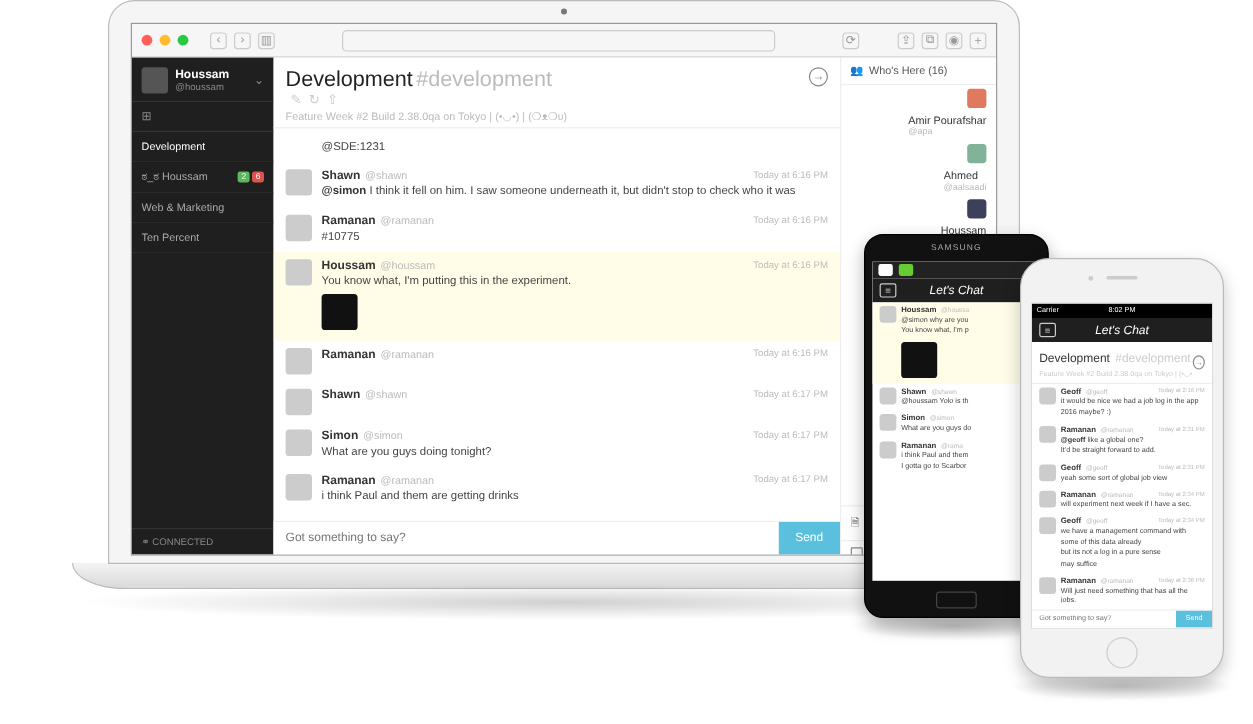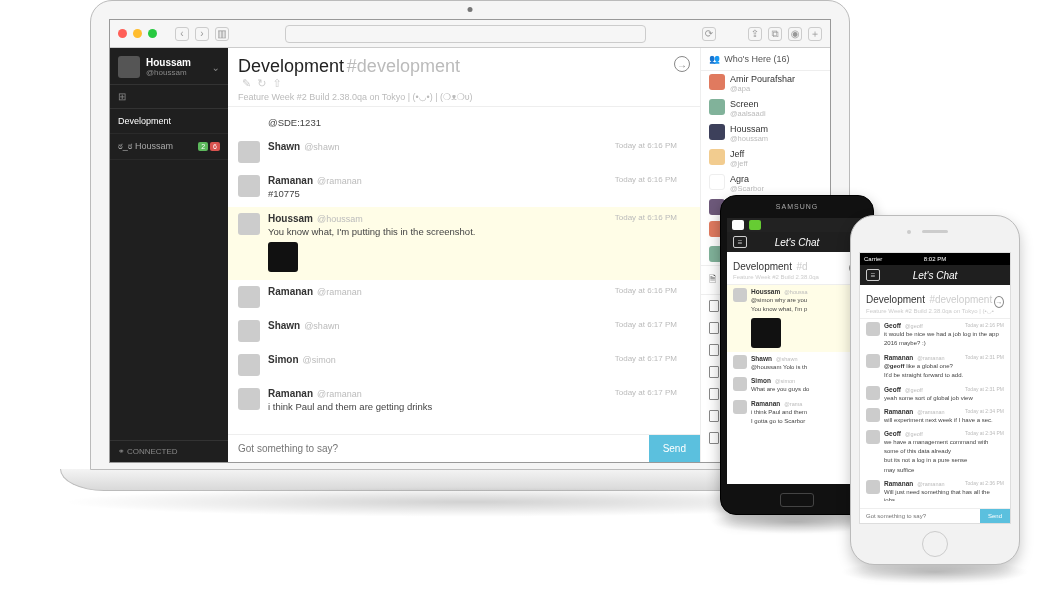--- a/index.html
+++ b/index.html
@@ -42,31 +42,31 @@
   .main-header .htools{margin-left:4px;color:#ccc;display:flex;gap:6px;font-size:11px;}
   .main-header .login{margin-left:auto;width:16px;height:16px;border:1.5px solid #888;border-radius:50%;display:flex;align-items:center;justify-content:center;color:#888;}
   .messages{flex:1;overflow:hidden;padding:2px 0;}
   .msg{display:flex;gap:8px;padding:6px 10px;position:relative;}
   .msg.hl{background:#fffde7;}
   .msg .mava{width:22px;height:22px;border-radius:3px;background:#ccc;flex-shrink:0;overflow:hidden;}
   .msg .mcontent{flex:1;min-width:0;}
   .msg .mtop{display:flex;align-items:baseline;gap:4px;}
   .msg .mname{color:#333;font-weight:600;font-size:10px;}
   .msg .mhandle{color:#bbb;font-size:9px;}
-  .msg .mtime{position:absolute;right:23px;top:6px;color:#bbb;font-size:8px;}
+  .msg .mtime{position:absolute;right:10px;top:6px;color:#bbb;font-size:8px;}
   .msg .mtext{color:#444;font-size:9.5px;line-height:1.4;margin-top:1px;}
   .msg .mtext .mention{color:#333;font-weight:600;}
   .msg .attach{width:30px;height:30px;background:#111;border-radius:3px;margin-top:4px;display:inline-block;}
   .composer{display:flex;border-top:1px solid #eee;}
   .composer input{flex:1;border:none;padding:8px 10px;font-size:10px;color:#888;outline:none;}
   .composer .send{background:#5bc0de;color:#fff;border:none;padding:0 14px;font-size:10px;cursor:pointer;}
   .rightcol{width:130px;border-left:1px solid #eee;background:#fff;display:flex;flex-direction:column;font-size:9px;}
   .rc-head{padding:6px 8px;border-bottom:1px solid #eee;color:#555;display:flex;align-items:center;gap:4px;}
   .rc-list{flex:0 0 auto;}
-  .rc-item{display:flex;align-items:flex-start;gap:5px;padding:3px 8px;}
+  .rc-item{display:flex;align-items:flex-end;gap:5px;padding:3px 8px;flex-direction:column;}
   .rc-item .ava{width:16px;height:16px;border-radius:3px;background:#999;flex-shrink:0;}
   .rc-item .rn{color:#333;font-size:9px;}
   .rc-item .rh{color:#bbb;font-size:7.5px;}
   .rc-files{border-top:1px solid #eee;}
   .rc-file{display:flex;gap:5px;padding:3px 8px;align-items:center;}
   .rc-file .fi{width:10px;height:12px;border:1px solid #888;border-radius:1px;flex-shrink:0;}
   .rc-file .fn{color:#337ab7;font-size:8px;}
   .rc-file .fm{color:#bbb;font-size:7px;}
   
   .android{position:absolute;left:720px;top:195px;width:154px;height:320px;background:#111;border:1px solid #000;border-radius:16px;padding:22px 6px 30px 6px;box-shadow:0 6px 14px rgba(0,0,0,.3);}
@@ -148,20 +148,26 @@
           <div class="side-item active">
               <span class="label">Development</span>
             </div>
           <div class="side-item">
               <span class="label">ಠ_ಠ Houssam</span>
               <span class="badges">
                 <span class="badge grn">2</span>
                 <span class="badge red">6</span>
               </span>
             </div>
+          <div class="side-item">
+              <span class="label">Web &amp; Marketing</span>
+            </div>
+          <div class="side-item">
+              <span class="label">Ten Percent</span>
+            </div>
           <div class="side-foot">⚭ CONNECTED</div>
         </div>
 
         <div class="main">
           <div class="main-header">
             <div>
               <span class="h1">Development</span>
               <span class="slug">#development</span>
               <span class="htools">
                 <span>✎</span>
@@ -179,40 +185,41 @@
                   <div class="mtext">@SDE:1231</div>
                 </div>
               </div>
               <div class="msg">
                 <div class="mava"></div>
                 <div class="mcontent">
                   <div class="mtop">
                     <span class="mname">Shawn</span>
                     <span class="mhandle">@shawn</span>
                   </div>
+                  <div class="mtext"><span class="mention">@simon</span> I think it fell on him. I saw someone underneath it, but didn't stop to check who it was</div>
                 </div>
                 <div class="mtime">Today at 6:16 PM</div>
               </div>
               <div class="msg">
                 <div class="mava"></div>
                 <div class="mcontent">
                   <div class="mtop">
                     <span class="mname">Ramanan</span>
                     <span class="mhandle">@ramanan</span>
                   </div>
                   <div class="mtext">#10775</div>
                 </div>
                 <div class="mtime">Today at 6:16 PM</div>
               </div>
               <div class="msg hl">
                 <div class="mava"></div>
                 <div class="mcontent"><div class="mtop">
                     <span class="mname">Houssam</span>
                     <span class="mhandle">@houssam</span>
-                  </div><div class="mtext">You know what, I'm putting this in the screenshot.</div><div class="attach"></div></div>
+                  </div><div class="mtext">You know what, I'm putting this in the experiment.</div><div class="attach"></div></div>
                 <div class="mtime">Today at 6:16 PM</div>
               </div>
               <div class="msg">
                 <div class="mava"></div>
                 <div class="mcontent">
                   <div class="mtop">
                     <span class="mname">Ramanan</span>
                     <span class="mhandle">@ramanan</span>
                   </div>
                   <div class="mtext"></div>
@@ -229,20 +236,21 @@
                 </div>
                 <div class="mtime">Today at 6:17 PM</div>
               </div>
               <div class="msg">
                 <div class="mava"></div>
                 <div class="mcontent">
                   <div class="mtop">
                     <span class="mname">Simon</span>
                     <span class="mhandle">@simon</span>
                   </div>
+                  <div class="mtext">What are you guys doing tonight?</div>
                 </div>
                 <div class="mtime">Today at 6:17 PM</div>
               </div>
               <div class="msg">
                 <div class="mava"></div>
                 <div class="mcontent">
                   <div class="mtop">
                     <span class="mname">Ramanan</span>
                     <span class="mhandle">@ramanan</span>
                   </div>
@@ -266,21 +274,21 @@
               <div class="rc-item">
                 <div class="ava c1"></div>
                 <div>
                   <div class="rn">Amir Pourafshar</div>
                   <div class="rh">@apa</div>
                 </div>
               </div>
               <div class="rc-item">
                 <div class="ava c2"></div>
                 <div>
-                  <div class="rn">Screen</div>
+                  <div class="rn">Ahmed</div>
                   <div class="rh">@aalsaadi</div>
                 </div>
               </div>
               <div class="rc-item">
                 <div class="ava c3"></div>
                 <div>
                   <div class="rn">Houssam</div>
                   <div class="rh">@houssam</div>
                 </div>
               </div>
@@ -387,28 +395,20 @@
 <div class="android">
   <div class="android-brand">SAMSUNG</div>
   <div class="android-screen">
     <div class="android-status">
       <div class="ico"></div>
       <div class="ico lock"></div>
     </div>
     <div class="mob-title">
       <div class="burger">≡</div>
       <span>Let's Chat</span>
-    </div>
-    <div class="mob-header">
-      <div>
-        <span class="h1">Development</span>
-        <span class="slug">#d</span>
-        <div class="sub">Feature Week #2 Build 2.38.0qa</div>
-      </div>
-      <div class="login">→</div>
     </div>
     <div class="mob-msgs" id="android-msgs">
         <div class="msg hl">
           <div class="mava"></div>
           <div class="mcontent"><div class="mtop">
               <span class="mname">Houssam</span>
               <span class="mhandle">@houssa</span>
             </div><div class="mtext">@simon why are you</div><div class="mtext">You know what, I'm p</div><div class="attach"></div></div>
         </div>
         <div class="msg">

